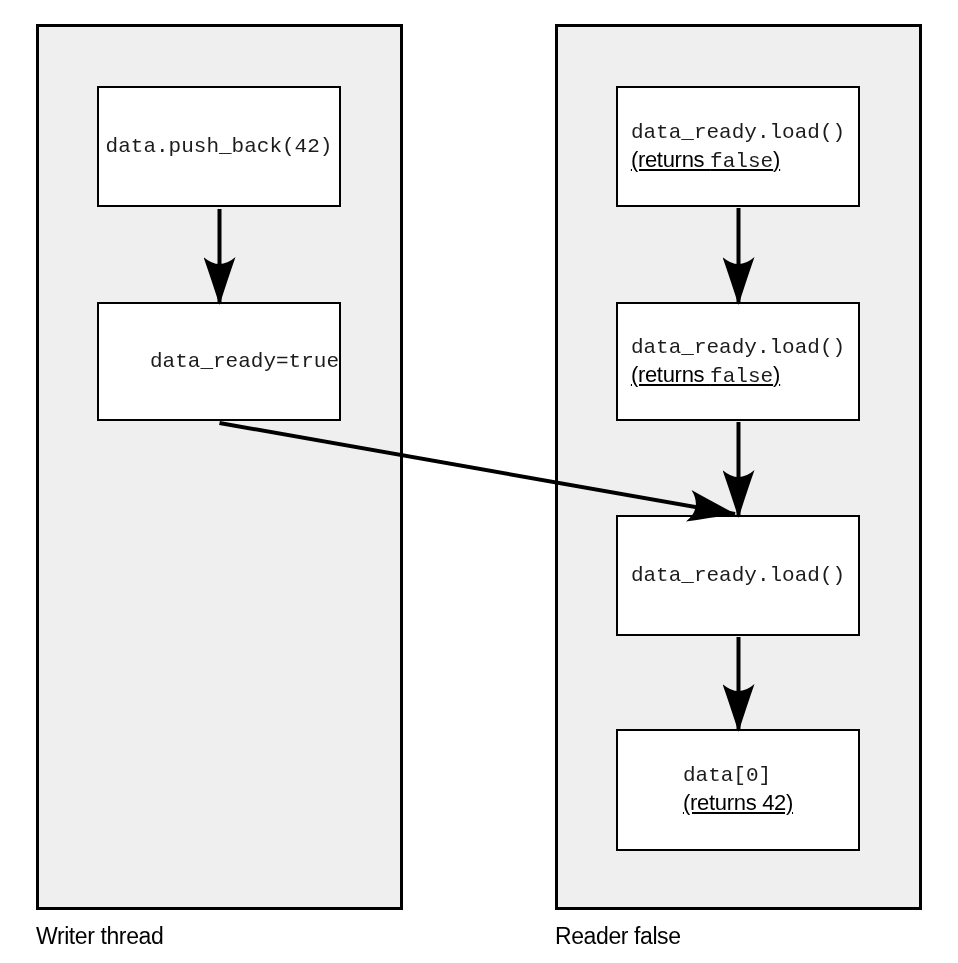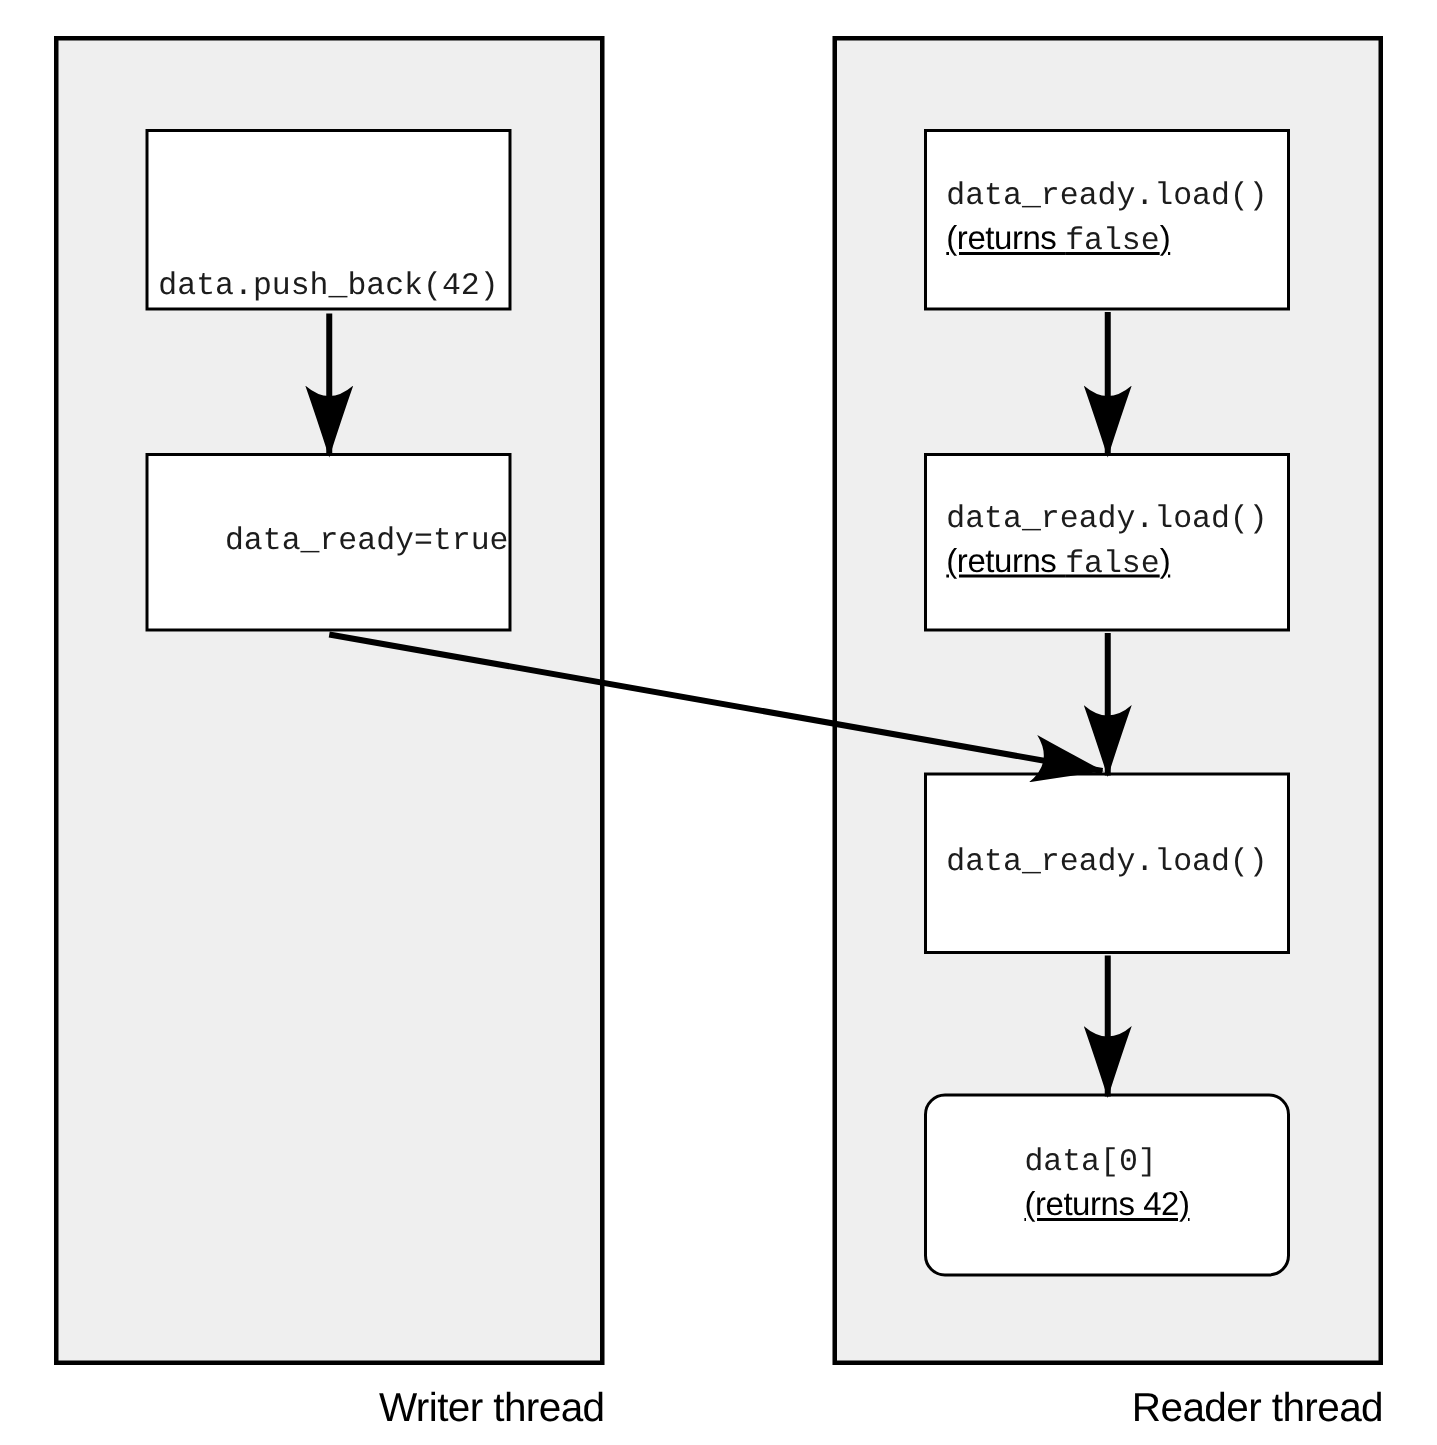--- a/index.html
+++ b/index.html
@@ -52,33 +52,33 @@
     letter-spacing: -0.3px;
     text-decoration: underline;
   }
   .note-line .mono {
     font-family: "Liberation Mono", "DejaVu Sans Mono", monospace;
     font-size: 21px;
     color: #1c1c1c;
     letter-spacing: 0;
   }
 
-  .node-w1 { left: 97px;  top: 86px;  height: 117px; align-items: flex-end; }
+  .node-w1 { left: 97px;  top: 86px;  height: 117px; }
   .node-w2 { left: 97px;  top: 302px; height: 115px; justify-content: flex-end; }
   .node-r1 { left: 616px; top: 86px;  height: 117px; }
   .node-r2 { left: 616px; top: 302px; height: 115px; }
   .node-r3 { left: 616px; top: 515px; height: 117px; }
-  .node-r4 { left: 616px; top: 729px; height: 118px; border-radius: 14px; }
+  .node-r4 { left: 616px; top: 729px; height: 118px; }
 
   .lane-label {
     position: absolute;
     top: 923px;
     width: 367px;
-    text-align: right;
-    font-size: 27px;
+    text-align: left;
+    font-size: 23px;
     letter-spacing: -0.4px;
     color: #000000;
   }
   .label-writer { left: 36px; }
   .label-reader { left: 555px; }
 
   .arrow-layer {
     position: absolute;
     left: 0;
     top: 0;
@@ -139,15 +139,15 @@
       </marker>
     </defs>
     <line x1="219.5" y1="209" x2="219.5" y2="304" stroke="#000000" stroke-width="4" marker-end="url(#stealth)"></line>
     <line x1="738.5" y1="208" x2="738.5" y2="304" stroke="#000000" stroke-width="4" marker-end="url(#stealth)"></line>
     <line x1="738.5" y1="422" x2="738.5" y2="517" stroke="#000000" stroke-width="4" marker-end="url(#stealth)"></line>
     <line x1="738.5" y1="637" x2="738.5" y2="731" stroke="#000000" stroke-width="4" marker-end="url(#stealth)"></line>
     <line x1="219.5" y1="423" x2="735" y2="514" stroke="#000000" stroke-width="4" marker-end="url(#stealth)"></line>
   </svg>
 
   <div class="lane-label label-writer">Writer thread</div>
-  <div class="lane-label label-reader">Reader thread</div>
+  <div class="lane-label label-reader">Reader false</div>
 
 </div>
 
 </body></html>

